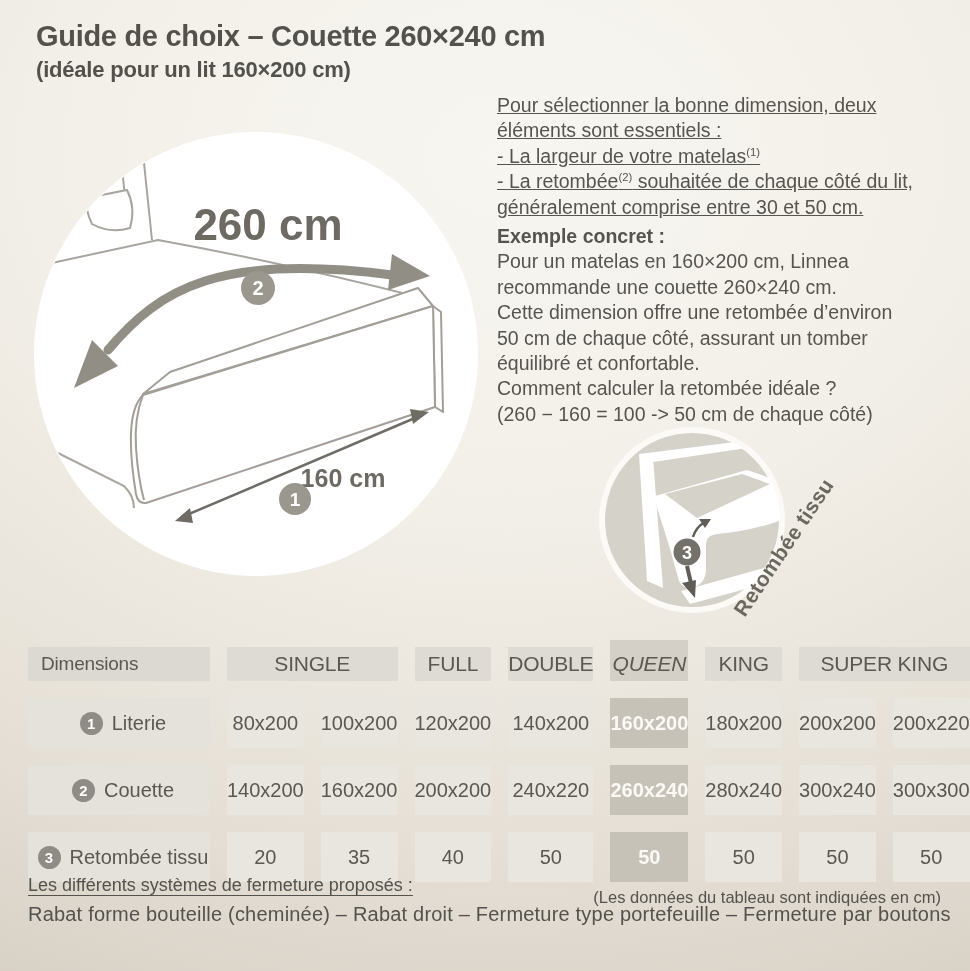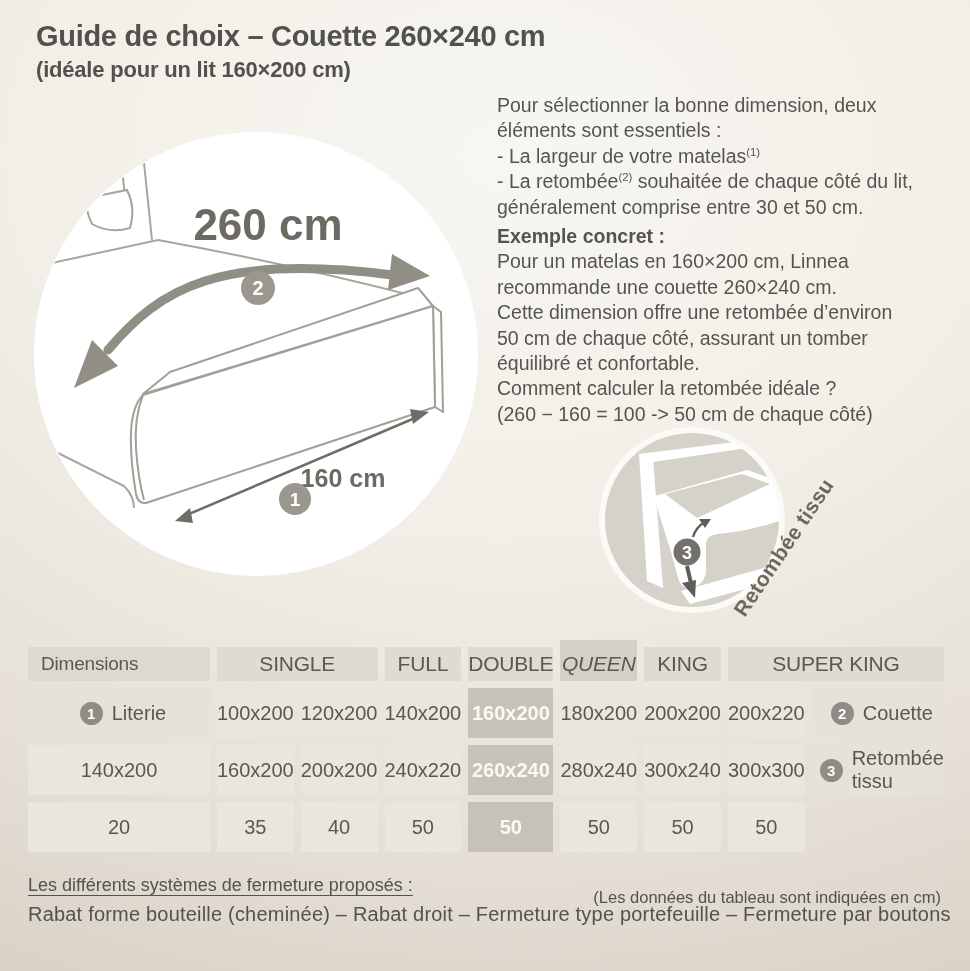--- a/index.html
+++ b/index.html
@@ -6,38 +6,38 @@
   body { width: 970px; height: 971px; }
   .page {
     position: relative; width: 970px; height: 971px; overflow: hidden;
     background: radial-gradient(130% 100% at 52% 16%, #f8f6f1 0%, #f2efe8 38%, #e6e0d6 70%, #d5cdc2 100%);
     font-family: "Liberation Sans", "DejaVu Sans", sans-serif;
     color: #56544e;
   }
   .title { position: absolute; left: 36px; top: 20px; font-size: 29px; font-weight: 700; color: #53514b; letter-spacing: -0.3px; }
   .subtitle { position: absolute; left: 36px; top: 57px; font-size: 22px; font-weight: 700; color: #53514b; letter-spacing: -0.2px; }
 
-  .intro-block { position: absolute; left: 497px; top: 93px; font-size: 19.5px; line-height: 25.4px; white-space: nowrap; color: #56544e; }
+  .intro-block { position: absolute; left: 497px; top: 93px; font-size: 19.5px; line-height: 25.4px; white-space: nowrap; color: #56544e; text-decoration: underline; }
   .example-block { position: absolute; left: 497px; top: 224px; font-size: 19.5px; line-height: 25.4px; white-space: nowrap; color: #56544e; }
   .example-block .hd { font-weight: 700; }
   sup.fnote { font-size: 0.58em; vertical-align: super; line-height: 0; }
 
   .main-diagram { position: absolute; left: 30px; top: 128px; width: 452px; height: 452px; }
   .drop-diagram { position: absolute; left: 595px; top: 420px; width: 200px; height: 200px; }
   .drop-label {
     position: absolute; left: 739px; top: 602px;
     font-size: 21px; font-weight: 700; color: #6b6860; letter-spacing: 0.3px;
     transform: rotate(-56deg); transform-origin: 0 50%; white-space: nowrap;
   }
   svg text { font-family: "Liberation Sans", "DejaVu Sans", sans-serif; }
 
   .size-table {
     position: absolute; left: 28px; top: 647px; width: 913px;
     display: grid; grid-template-columns: 182px repeat(8, 1fr);
-    grid-template-rows: 34px 50px 50px 50px; gap: 7px;
+    grid-template-rows: 34px 50px 50px 50px; gap: 17px;
   }
   .size-table > div { display: flex; align-items: center; justify-content: center; }
   .th { background: #dedbd4; color: #5b5851; font-size: 21px; letter-spacing: -0.2px; }
   .th.corner { background: #dcd9d2; justify-content: flex-start; padding-left: 13px; font-size: 19px; }
   .th.queen { background: #d4d0c7; position: relative; font-style: italic; }
   .th.queen::before { content: ""; position: absolute; left: 0; right: 0; top: -7px; height: 7px; background: #d4d0c7; }
   .rl { background: #e5e2db; justify-content: flex-start; padding-left: 8px; gap: 9px; color: #5a5750; font-size: 20px; }
   .td { background: #e9e6df; color: #5b5851; font-size: 20px; }
   .td.hl { background: #c7c2b8; color: #faf9f5; font-weight: 700; }
   .badge {
@@ -152,20 +152,21 @@
     <div class="th">FULL</div>
     <div class="th">DOUBLE</div>
     <div class="th queen">QUEEN</div>
     <div class="th">KING</div>
     <div class="th" style="grid-column: 8 / span 2">SUPER KING</div>
 
     <div class="rl">
         <span class="badge">1</span>
         <span>Literie</span>
       </div>
+    <div class="td">80x200</div>
     <div class="td">100x200</div>
     <div class="td">120x200</div>
     <div class="td">140x200</div>
     <div class="td hl">160x200</div>
     <div class="td">180x200</div>
     <div class="td">200x200</div>
     <div class="td">200x220</div>
 
     <div class="rl">
         <span class="badge">2</span>

